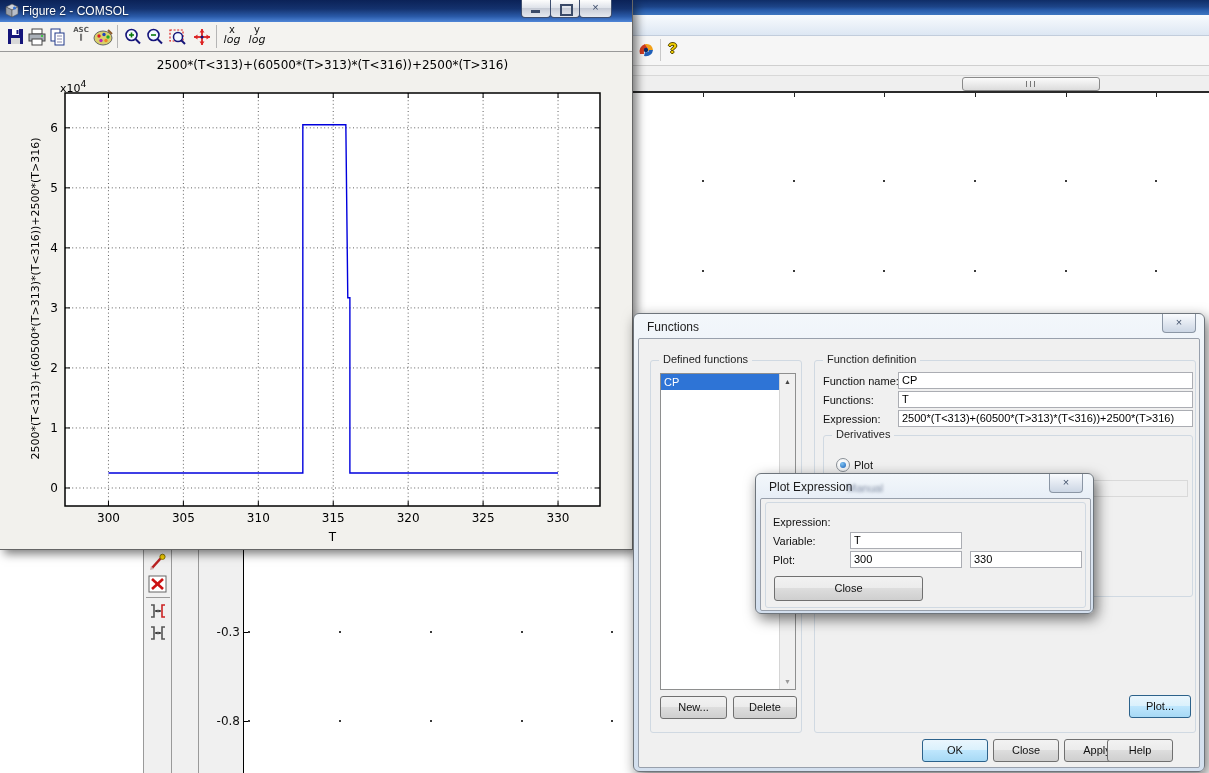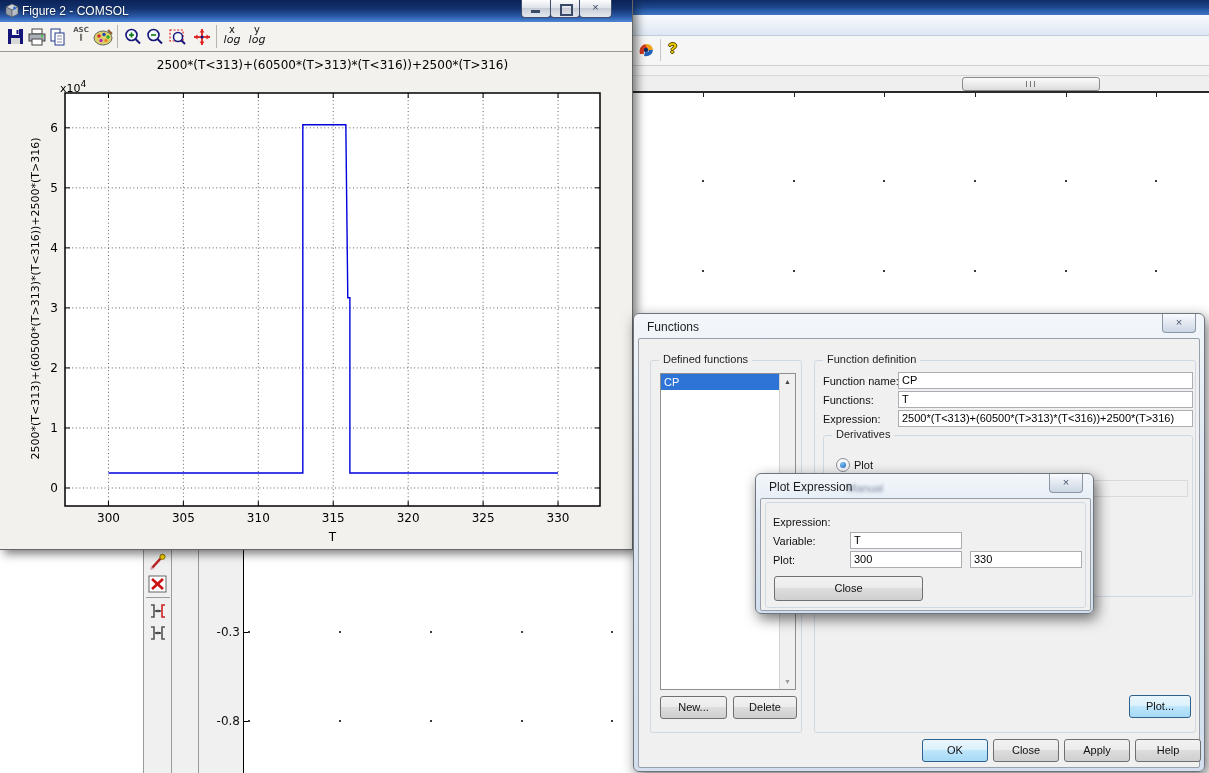--- a/index.html
+++ b/index.html
@@ -441,21 +441,21 @@
         <span class="flabel" style="left:30px;top:23px">Plot</span>
         <div class="field disabled" style="left:118px;top:44px;width:238px;height:15px"></div>
       </div>
 
       <div class="btn focused" style="left:314px;top:334px;width:60px;height:21px;line-height:20px">Plot...</div>
     </div>
 
     <div class="btn focused" style="left:283px;top:400px;width:64px;height:21px;line-height:20px">OK</div>
     <div class="btn" style="left:354px;top:400px;width:64px;height:21px;line-height:20px">Close</div>
     <div class="btn" style="left:425px;top:400px;width:64px;height:21px;line-height:20px">Apply</div>
-    <div class="btn" style="left:496px;top:400px;width:64px;height:21px;line-height:20px">Help</div>
+    <div class="btn" style="left:468px;top:400px;width:64px;height:21px;line-height:20px">Help</div>
   </div>
 </div>
 
 <div class="abs aero" style="left:755px;top:473px;width:337px;height:139px">
   <span class="aero-title">Plot Expression</span>
   <span class="ghost" style="left:91px;top:8px">Manual</span>
   <span class="aero-close" style="right:10px;top:0">×</span>
   <div class="aero-content" style="left:4px;top:24px;width:329px;height:111px">
     <div class="groupbox" style="left:4px;top:3px;width:319px;height:104px">
       <span class="flabel" style="left:7px;top:13px">Expression:</span>

